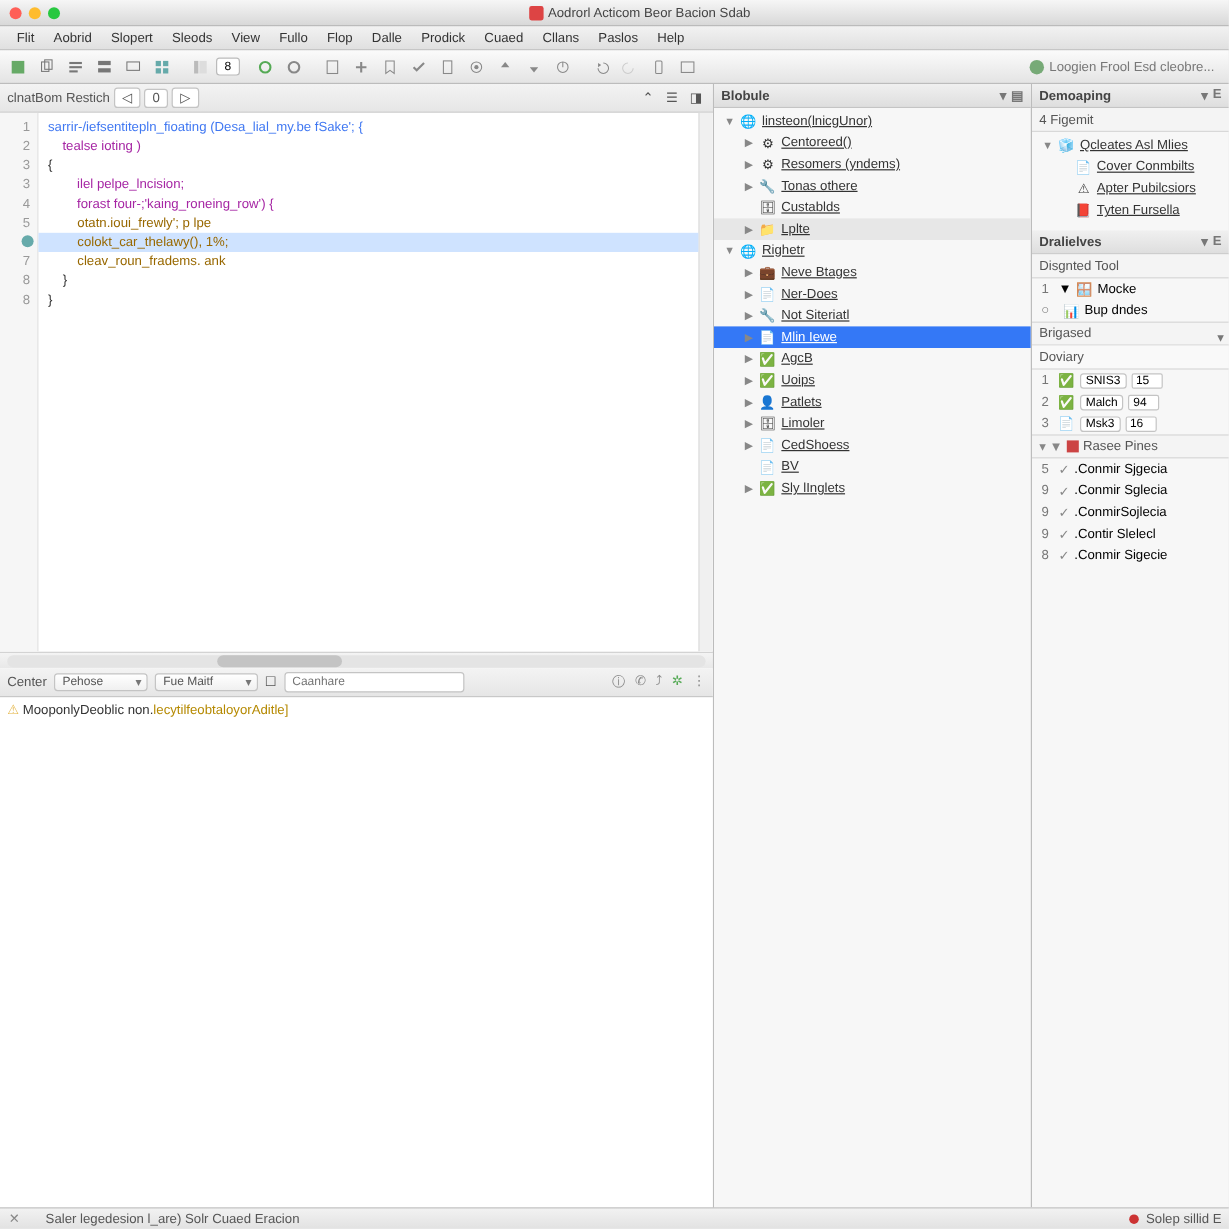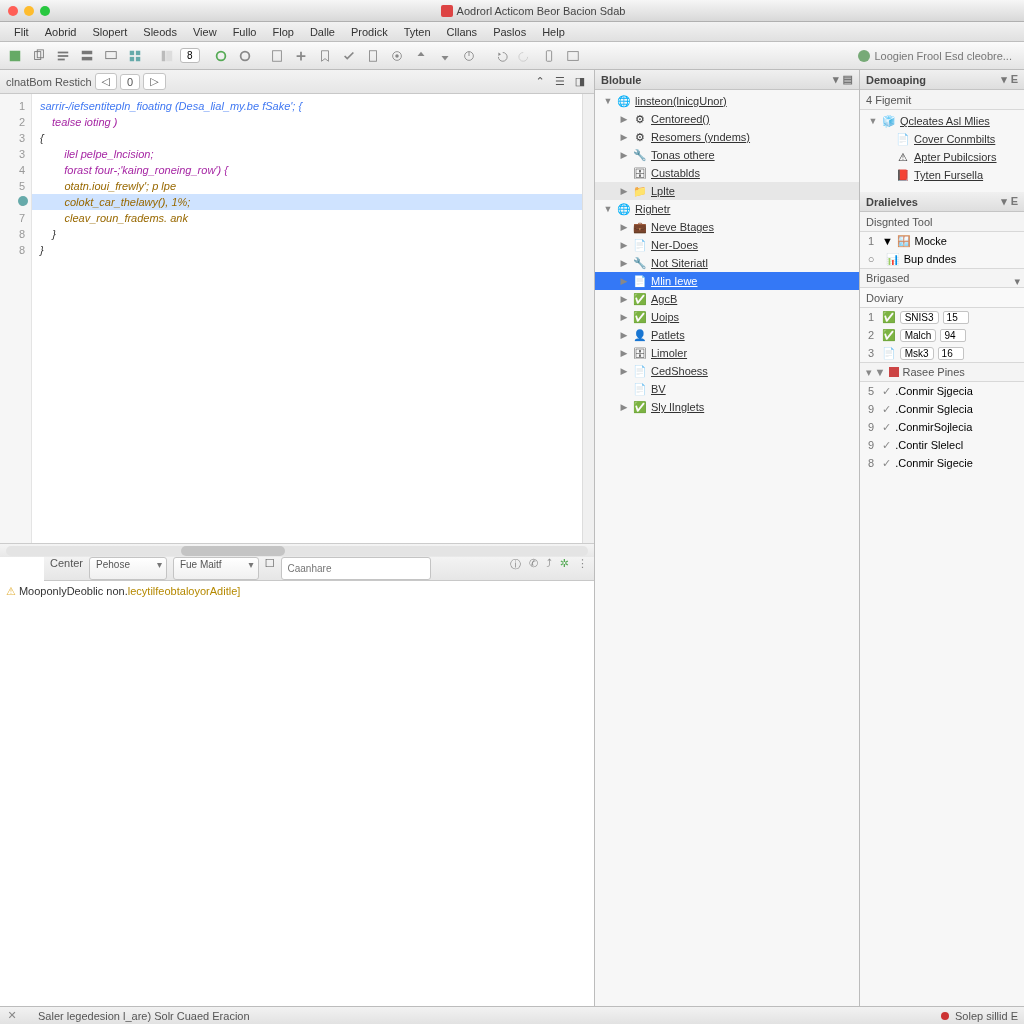--- a/index.html
+++ b/index.html
@@ -38,38 +38,38 @@
 .subbar .mini{width:16px;height:16px;display:flex;align-items:center;justify-content:center;}
 .subbar .right{margin-left:auto; display:flex; gap:4px;}
 
 
 .editor-wrap{ flex:1; display:flex; background:#fff; overflow:hidden; position:relative;}
 .gutter{ width:32px; background:#f6f6f6; border-right:1px solid #e4e4e4; text-align:right; padding:4px 6px 0 0; color:#999; font-family:Menlo,monospace; font-size:11px; line-height:16px;}
 .code{ flex:1; padding:4px 6px; font-family:Menlo,monospace; font-size:11px; line-height:16px; white-space:pre; color:#333; position:relative;}
 .code .kw{color:#a626a4;margin-left:12px;}
 .code .fn{color:#4078f2;}
 .code .id{color:#986801;}
-.code .line{height:16px; padding-left:2px;font-style:italic;}
+.code .line{height:16px; padding-left:2px;}
 .code .hl{background:#cfe3ff; display:block; margin-left:-6px; margin-right:-6px; padding-left:8px;}
 .marker{position:absolute; left:-14px; width:10px; height:10px; background:#6aa; border-radius:50%;}
 .vscroll{width:12px; background:#f0f0f0; border-left:1px solid #ddd;}
 
 
 .hscroll{height:14px; background:linear-gradient(#f4f4f4,#e8e8e8); border-top:1px solid #ccc; display:flex; align-items:center;}
 .hscroll .track{flex:1; height:10px; background:#e4e4e4; border-radius:5px; margin:0 6px; position:relative;}
 .hscroll .thumb{position:absolute; left:30%; width:18%; height:100%; background:#c4c4c4; border-radius:5px;}
 
 
 .tabstrip{height:22px; background:linear-gradient(#f2f2f2,#e3e3e3); border-top:1px solid #c8c8c8; border-bottom:1px solid #c8c8c8; display:flex; align-items:flex-end;}
 .tab{padding:3px 14px; border:1px solid #c8c8c8; border-bottom:none; background:#f8f8f8; border-radius:4px 4px 0 0; margin-left:4px; font-size:10px; color:#555;}
 .tab.active{background:#fff;}
 
 
 .console{flex:1; display:flex; flex-direction:column; background:#fff;}
-.console-bar{height:24px; background:linear-gradient(#f3f3f3,#e6e6e6); border-bottom:1px solid #c8c8c8; display:flex; padding:0 6px; gap:6px; font-size:10px; color:#555;margin-left:44px;}
+.console-bar{height:24px; background:linear-gradient(#f3f3f3,#e6e6e6); border-bottom:1px solid #c8c8c8; display:flex; align-items:center; padding:0 6px; gap:6px; font-size:10px; color:#555;}
 .console-bar select, .console-bar .sel{border:1px solid #c4c4c4; border-radius:3px; padding:1px 36px 1px 6px; background:#fff linear-gradient(#fff,#f0f0f0); font-size:10px; position:relative;}
 .sel::after{content:"▾"; position:absolute; right:4px; color:#777;}
 .console-bar input[type=text]{border:1px solid #c4c4c4; border-radius:3px; padding:2px 6px; font-size:10px; width:150px;}
 .console-body{flex:1; padding:4px 6px; font-size:11px; color:#555;}
 .console-body .warn{color:#333;}
 .console-body .warn .em{color:#b58900;}
 
 
 .panel-head{height:20px; background:linear-gradient(#f0f0f0,#dedede); border-bottom:1px solid #c4c4c4; display:flex; align-items:center; padding:0 6px; font-size:10px; color:#444; font-weight:600;}
 .panel-head .r{margin-left:auto; display:flex; gap:4px; color:#777;}
@@ -121,21 +121,21 @@
 <div class="menubar" id="menubar">
     <span>Flit</span>
     <span>Aobrid</span>
     <span>Slopert</span>
     <span>Sleods</span>
     <span>View</span>
     <span>Fullo</span>
     <span>Flop</span>
     <span>Dalle</span>
     <span>Prodick</span>
-    <span>Tyten</span>
+    <span>Cuaed</span>
     <span>Cllans</span>
     <span>Paslos</span>
     <span>Help</span>
   </div>
 
 <div class="toolbar">
   <div class="tool">
       <svg viewBox="0 0 16 16">
         <rect x="2" y="2" width="12" height="12" fill="#6a6"></rect>
       </svg>

